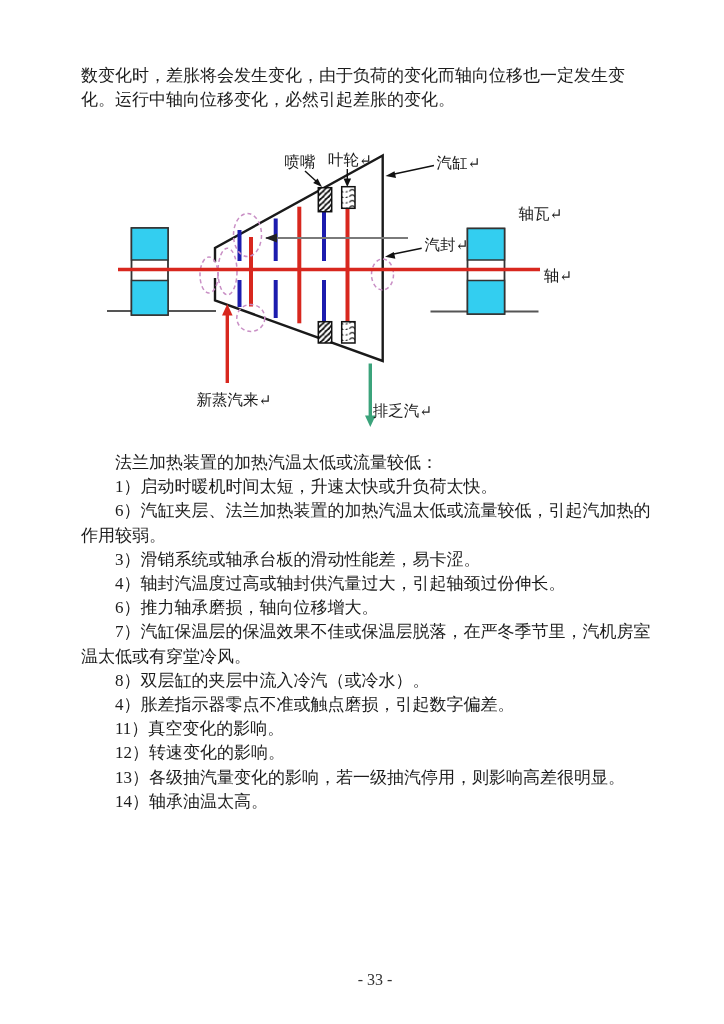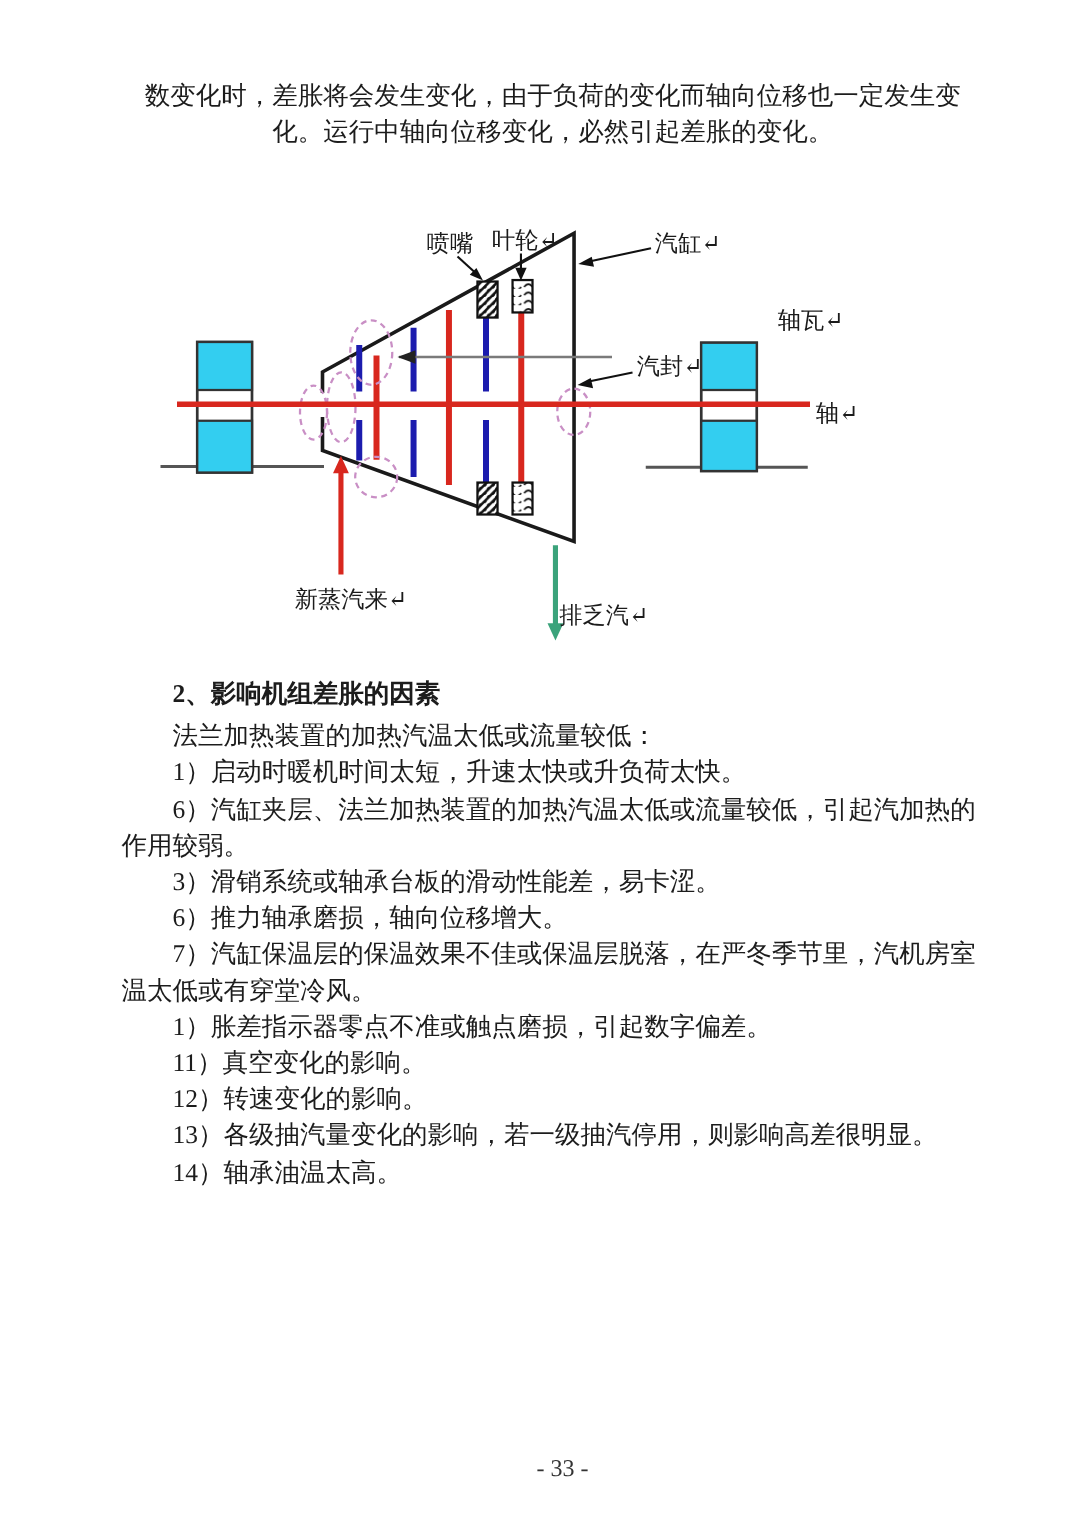--- a/index.html
+++ b/index.html
@@ -1,19 +1,19 @@
 <!DOCTYPE html>
 <html><head>
 <meta charset="utf-8">
 <style>
   html,body{margin:0;padding:0;background:#fff;}
   .page{position:relative;width:724px;height:1024px;background:#ffffff;overflow:hidden;
         font-family:"Liberation Serif","DejaVu Serif",serif;color:#1c1c1c;}
   .doc-text{font-size:17px;}
-  .intro{position:absolute;left:81px;top:52px;width:575px;line-height:23.5px;text-align:center;}
+  .intro{position:absolute;left:81px;top:64px;width:575px;line-height:23.5px;}
   .intro p{margin:0;text-indent:0;}
   .section{position:absolute;left:81px;top:451px;width:575px;line-height:24.2px;}
   .section .heading{font-weight:bold;text-indent:2em;margin:0 0 4px 0;font-size:17px;}
   .section p{margin:0;text-indent:2em;}
   .footer{position:absolute;left:13px;top:971px;width:724px;text-align:center;font-size:16px;color:#333;}
   svg.diagram{position:absolute;left:0;top:0;width:724px;height:1024px;}
   .dlabel{font-size:15.5px;fill:#1b1b1b;font-family:"Liberation Serif","DejaVu Serif",serif;}
 </style>
 </head>
 <body>
@@ -100,28 +100,29 @@
     <text class="dlabel" x="558" y="280.5" text-anchor="middle">轴↵</text>
     <text class="dlabel" x="234" y="404.5" text-anchor="middle">新蒸汽来↵</text>
     <text class="dlabel" x="402.5" y="415.5" text-anchor="middle">排乏汽↵</text>
   </svg>
 
   <div class="intro doc-text">
     <p>数变化时，差胀将会发生变化，由于负荷的变化而轴向位移也一定发生变化。运行中轴向位移变化，必然引起差胀的变化。</p>
   </div>
 
   <div class="section doc-text">
-    <p class="heading">2、影响机组差胀的因素</p>
     <p>法兰加热装置的加热汽温太低或流量较低：</p>
     <p>1）启动时暖机时间太短，升速太快或升负荷太快。</p>
     <p>6）汽缸夹层、法兰加热装置的加热汽温太低或流量较低，引起汽加热的作用较弱。</p>
     <p>3）滑销系统或轴承台板的滑动性能差，易卡涩。</p>
+    <p>4）轴封汽温度过高或轴封供汽量过大，引起轴颈过份伸长。</p>
     <p>6）推力轴承磨损，轴向位移增大。</p>
     <p>7）汽缸保温层的保温效果不佳或保温层脱落，在严冬季节里，汽机房室温太低或有穿堂冷风。</p>
-    <p>1）胀差指示器零点不准或触点磨损，引起数字偏差。</p>
+    <p>8）双层缸的夹层中流入冷汽（或冷水）。</p>
+    <p>4）胀差指示器零点不准或触点磨损，引起数字偏差。</p>
     <p>11）真空变化的影响。</p>
     <p>12）转速变化的影响。</p>
     <p>13）各级抽汽量变化的影响，若一级抽汽停用，则影响高差很明显。</p>
     <p>14）轴承油温太高。</p>
   </div>
 
   <div class="footer">- 33 -</div>
 
 </div>
 

